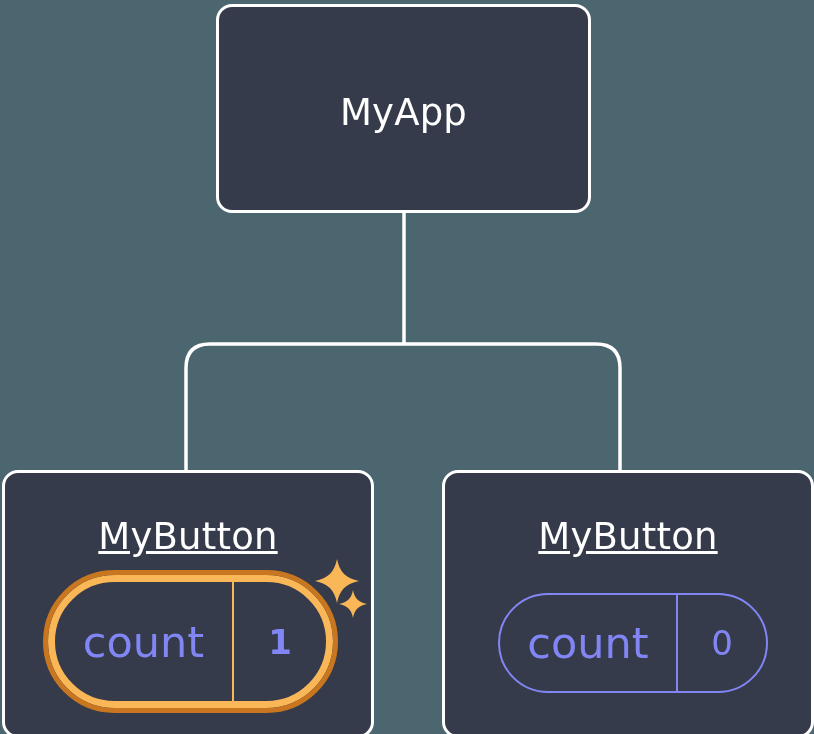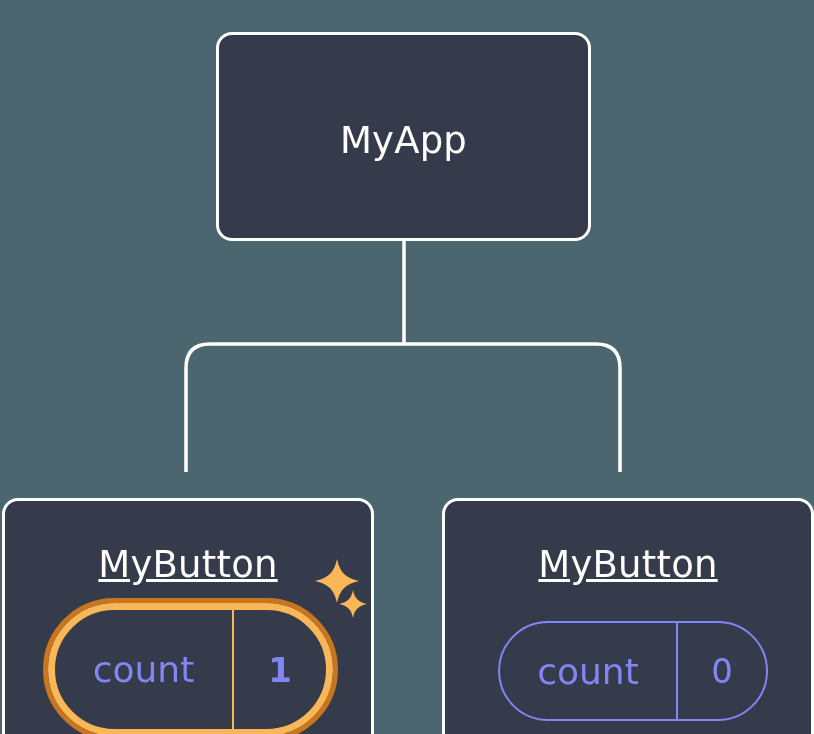--- a/index.html
+++ b/index.html
@@ -24,21 +24,20 @@
     top: 0;
     width: 814px;
     height: 734px;
   }
   .node-card {
     position: absolute;
     box-sizing: border-box;
     background: #353b4a;
     border: 3px solid #ffffff;
     border-radius: 16px;
-    margin-top: 28px;
   }
   #node-root {
     left: 216px;
     top: 4px;
     width: 375px;
     height: 209px;
   }
   #node-child-left {
     left: 2px;
     top: 470px;
@@ -114,21 +113,21 @@
     font-weight: 700;
   }
   #pill-left .pill-divider {
     background: #f9b758;
   }
   .pill-key {
     flex: 1 1 auto;
     display: flex;
     align-items: center;
     justify-content: center;
-    font-size: 36px;
+    font-size: 43px;
     white-space: nowrap;
   }
   .pill-divider {
     flex: 0 0 2px;
     width: 2px;
   }
   .pill-val {
     flex: 0 0 88px;
     display: flex;
     align-items: center;

